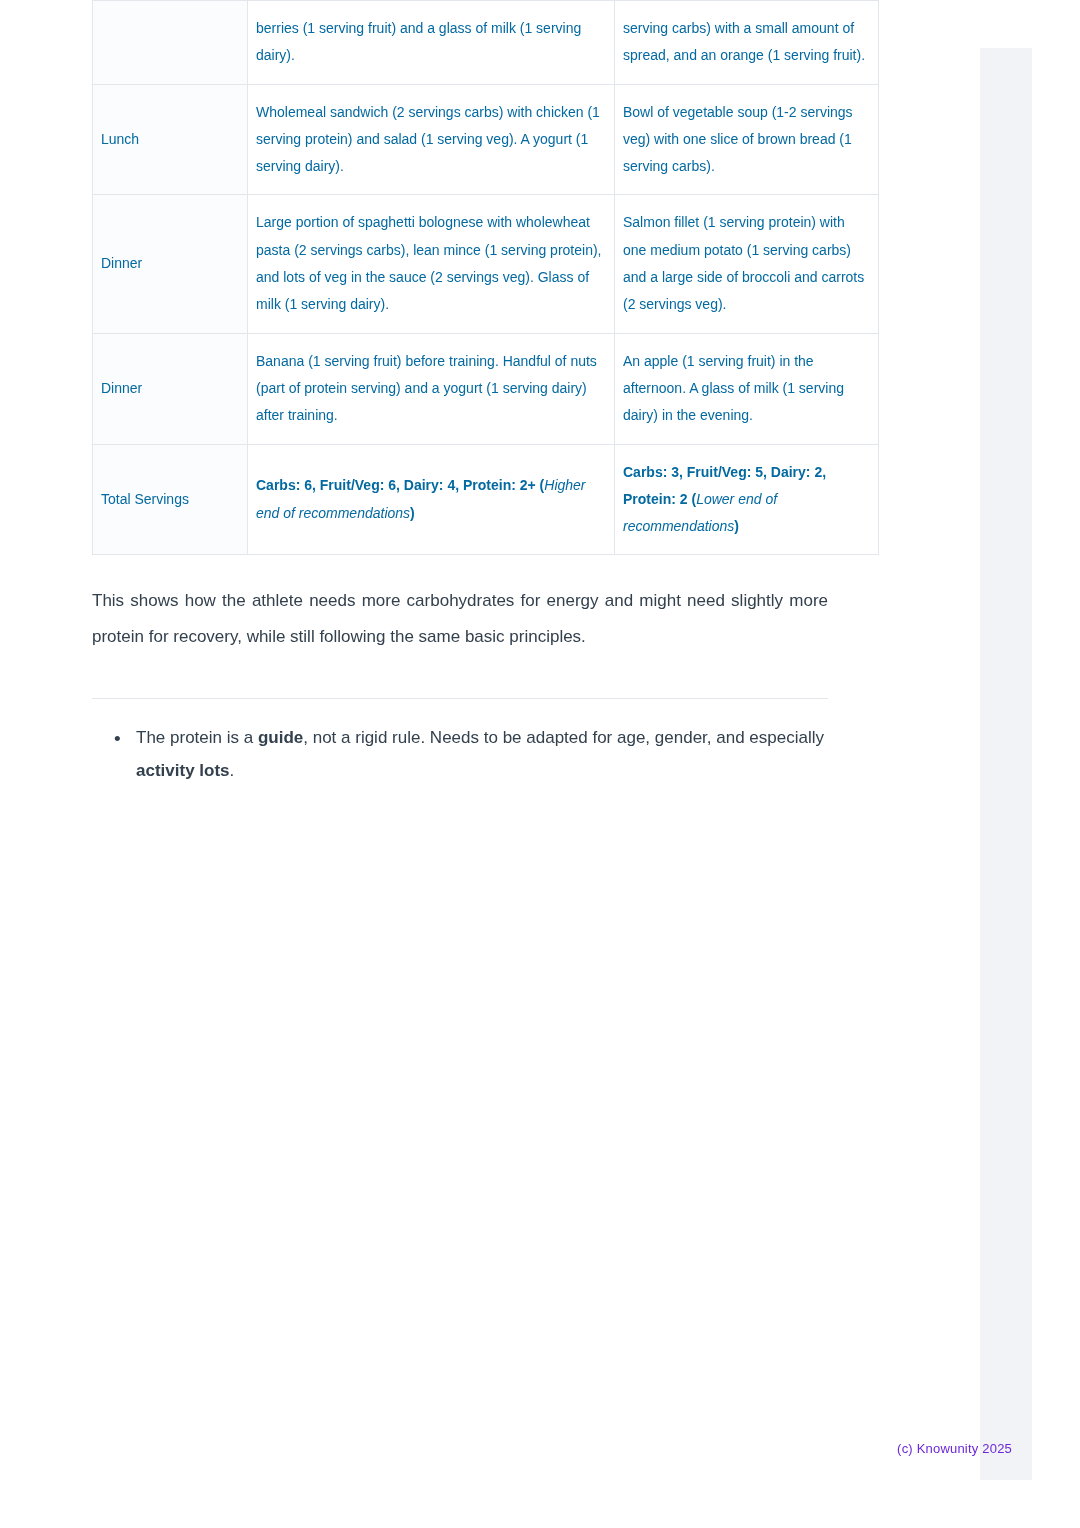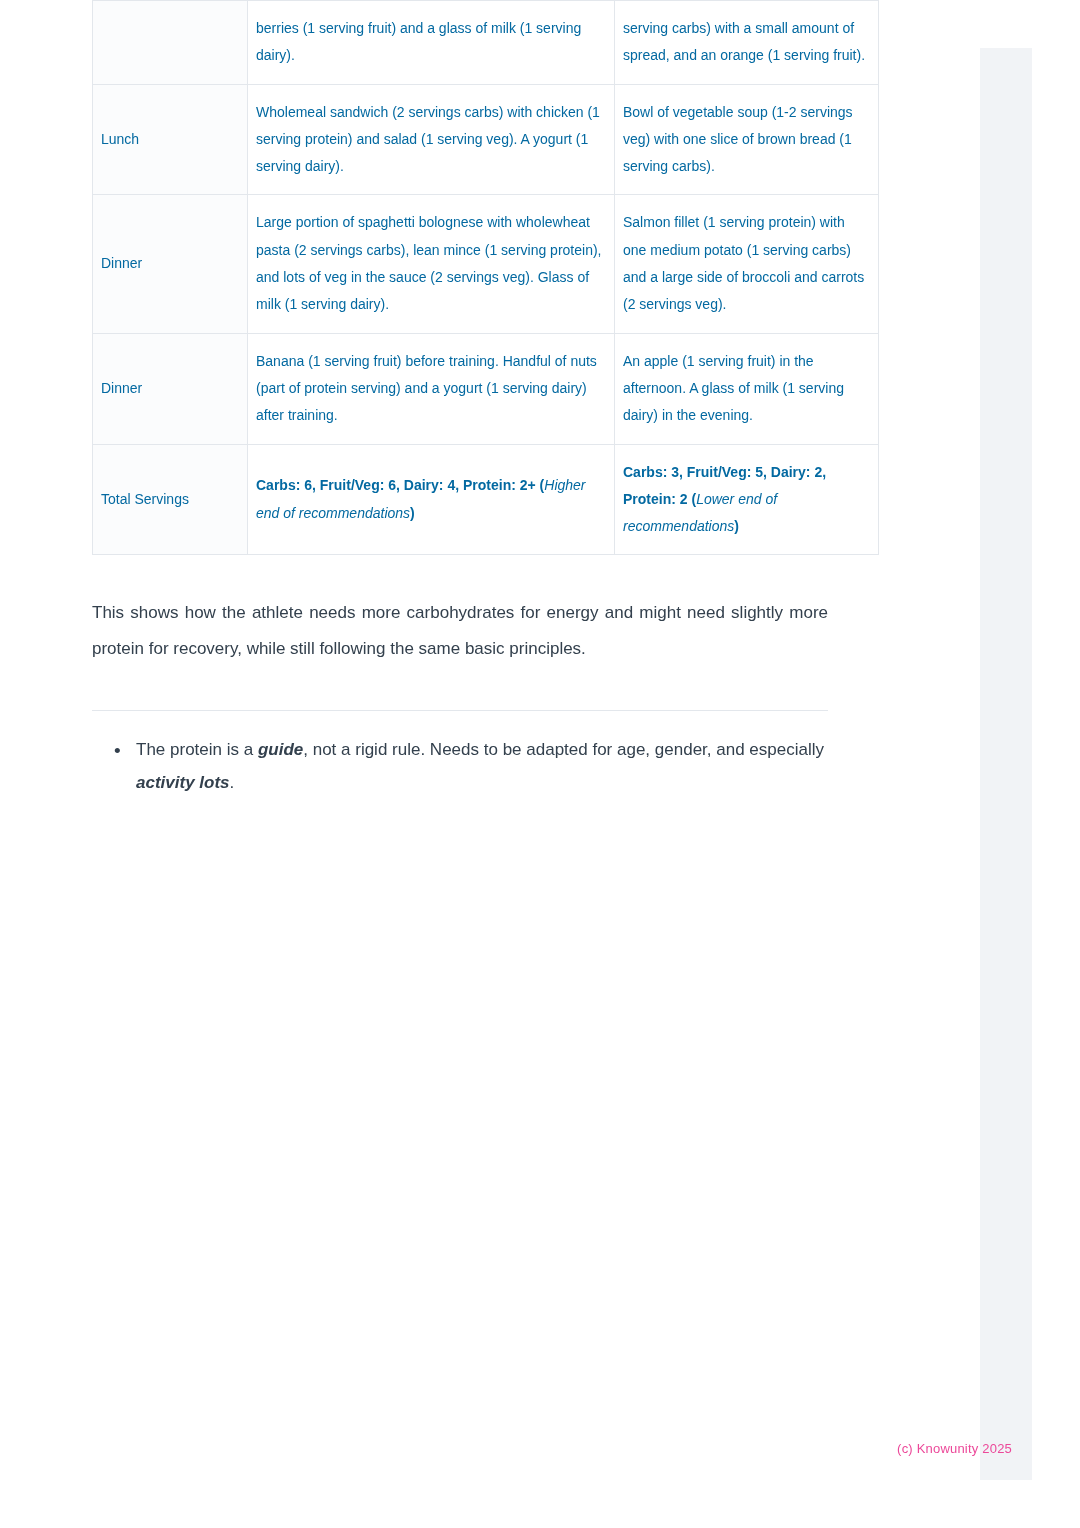--- a/index.html
+++ b/index.html
@@ -77,21 +77,21 @@
   .row-first td { border-top: none; }
   td.total-cell { font-weight: bold; }
   td em { font-style: italic; font-weight: normal; }
 
   
   .para {
     font-size: 17px;
     line-height: 2.12;
     color: #33404d;
     text-align: justify;
-    margin-top: 40px;
+    margin-top: 28px;
     width: 736px;
   }
 
   hr.sep {
     border: none;
     border-top: 1px solid #e3e7ec;
     margin: 42px 0 0 0;
     width: 736px;
   }
 
@@ -117,28 +117,28 @@
     padding-left: 22px;
   }
   ul.key-points li:before {
     content: "•";
     position: absolute;
     left: 0;
     top: -1px;
     font-size: 19px;
     color: #33404d;
   }
-  b { font-weight: bold; font-style: italic; }
+  b { font-weight: bold; }
 
   .watermark {
     position: absolute;
     right: 68px;
     bottom: 72px;
     font-size: 13px;
-    color: #ec4899;
+    color: #6d28d9;
     letter-spacing: 0.2px;
   }
 </style>
 </head>
 <body>
 
 <div class="page">
 
   <div class="right-strip"></div>
   <div class="scroll-track"></div>

